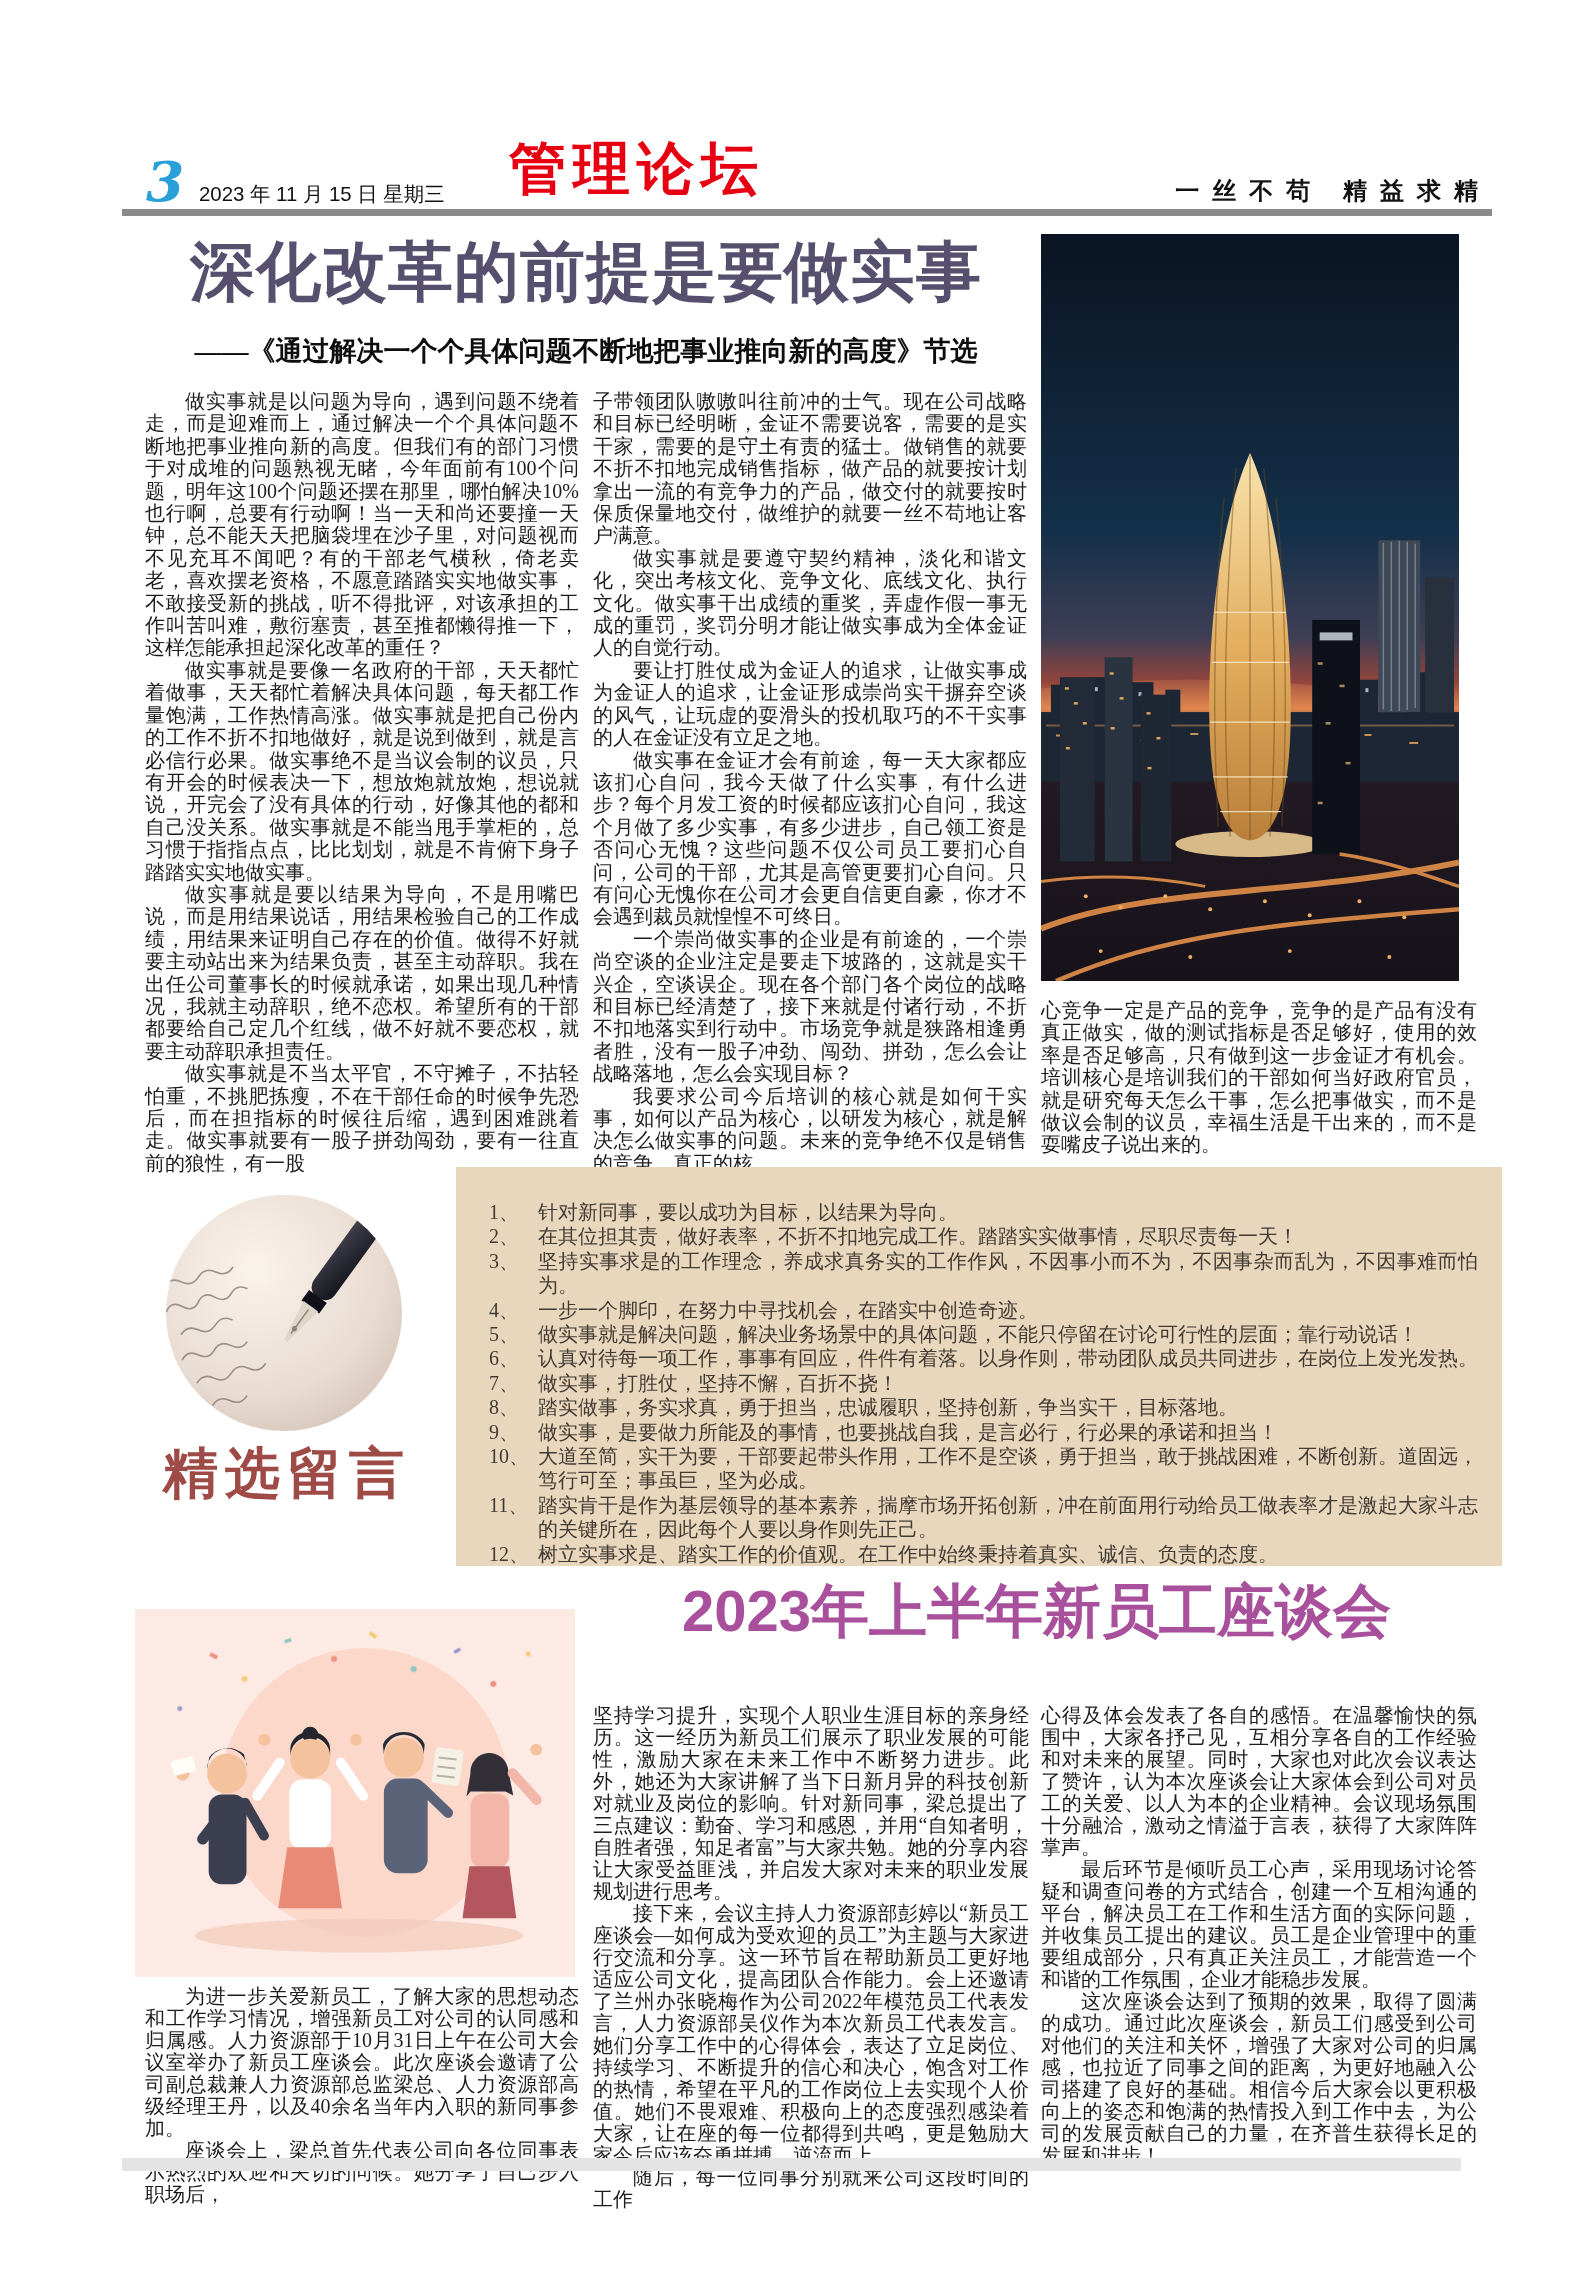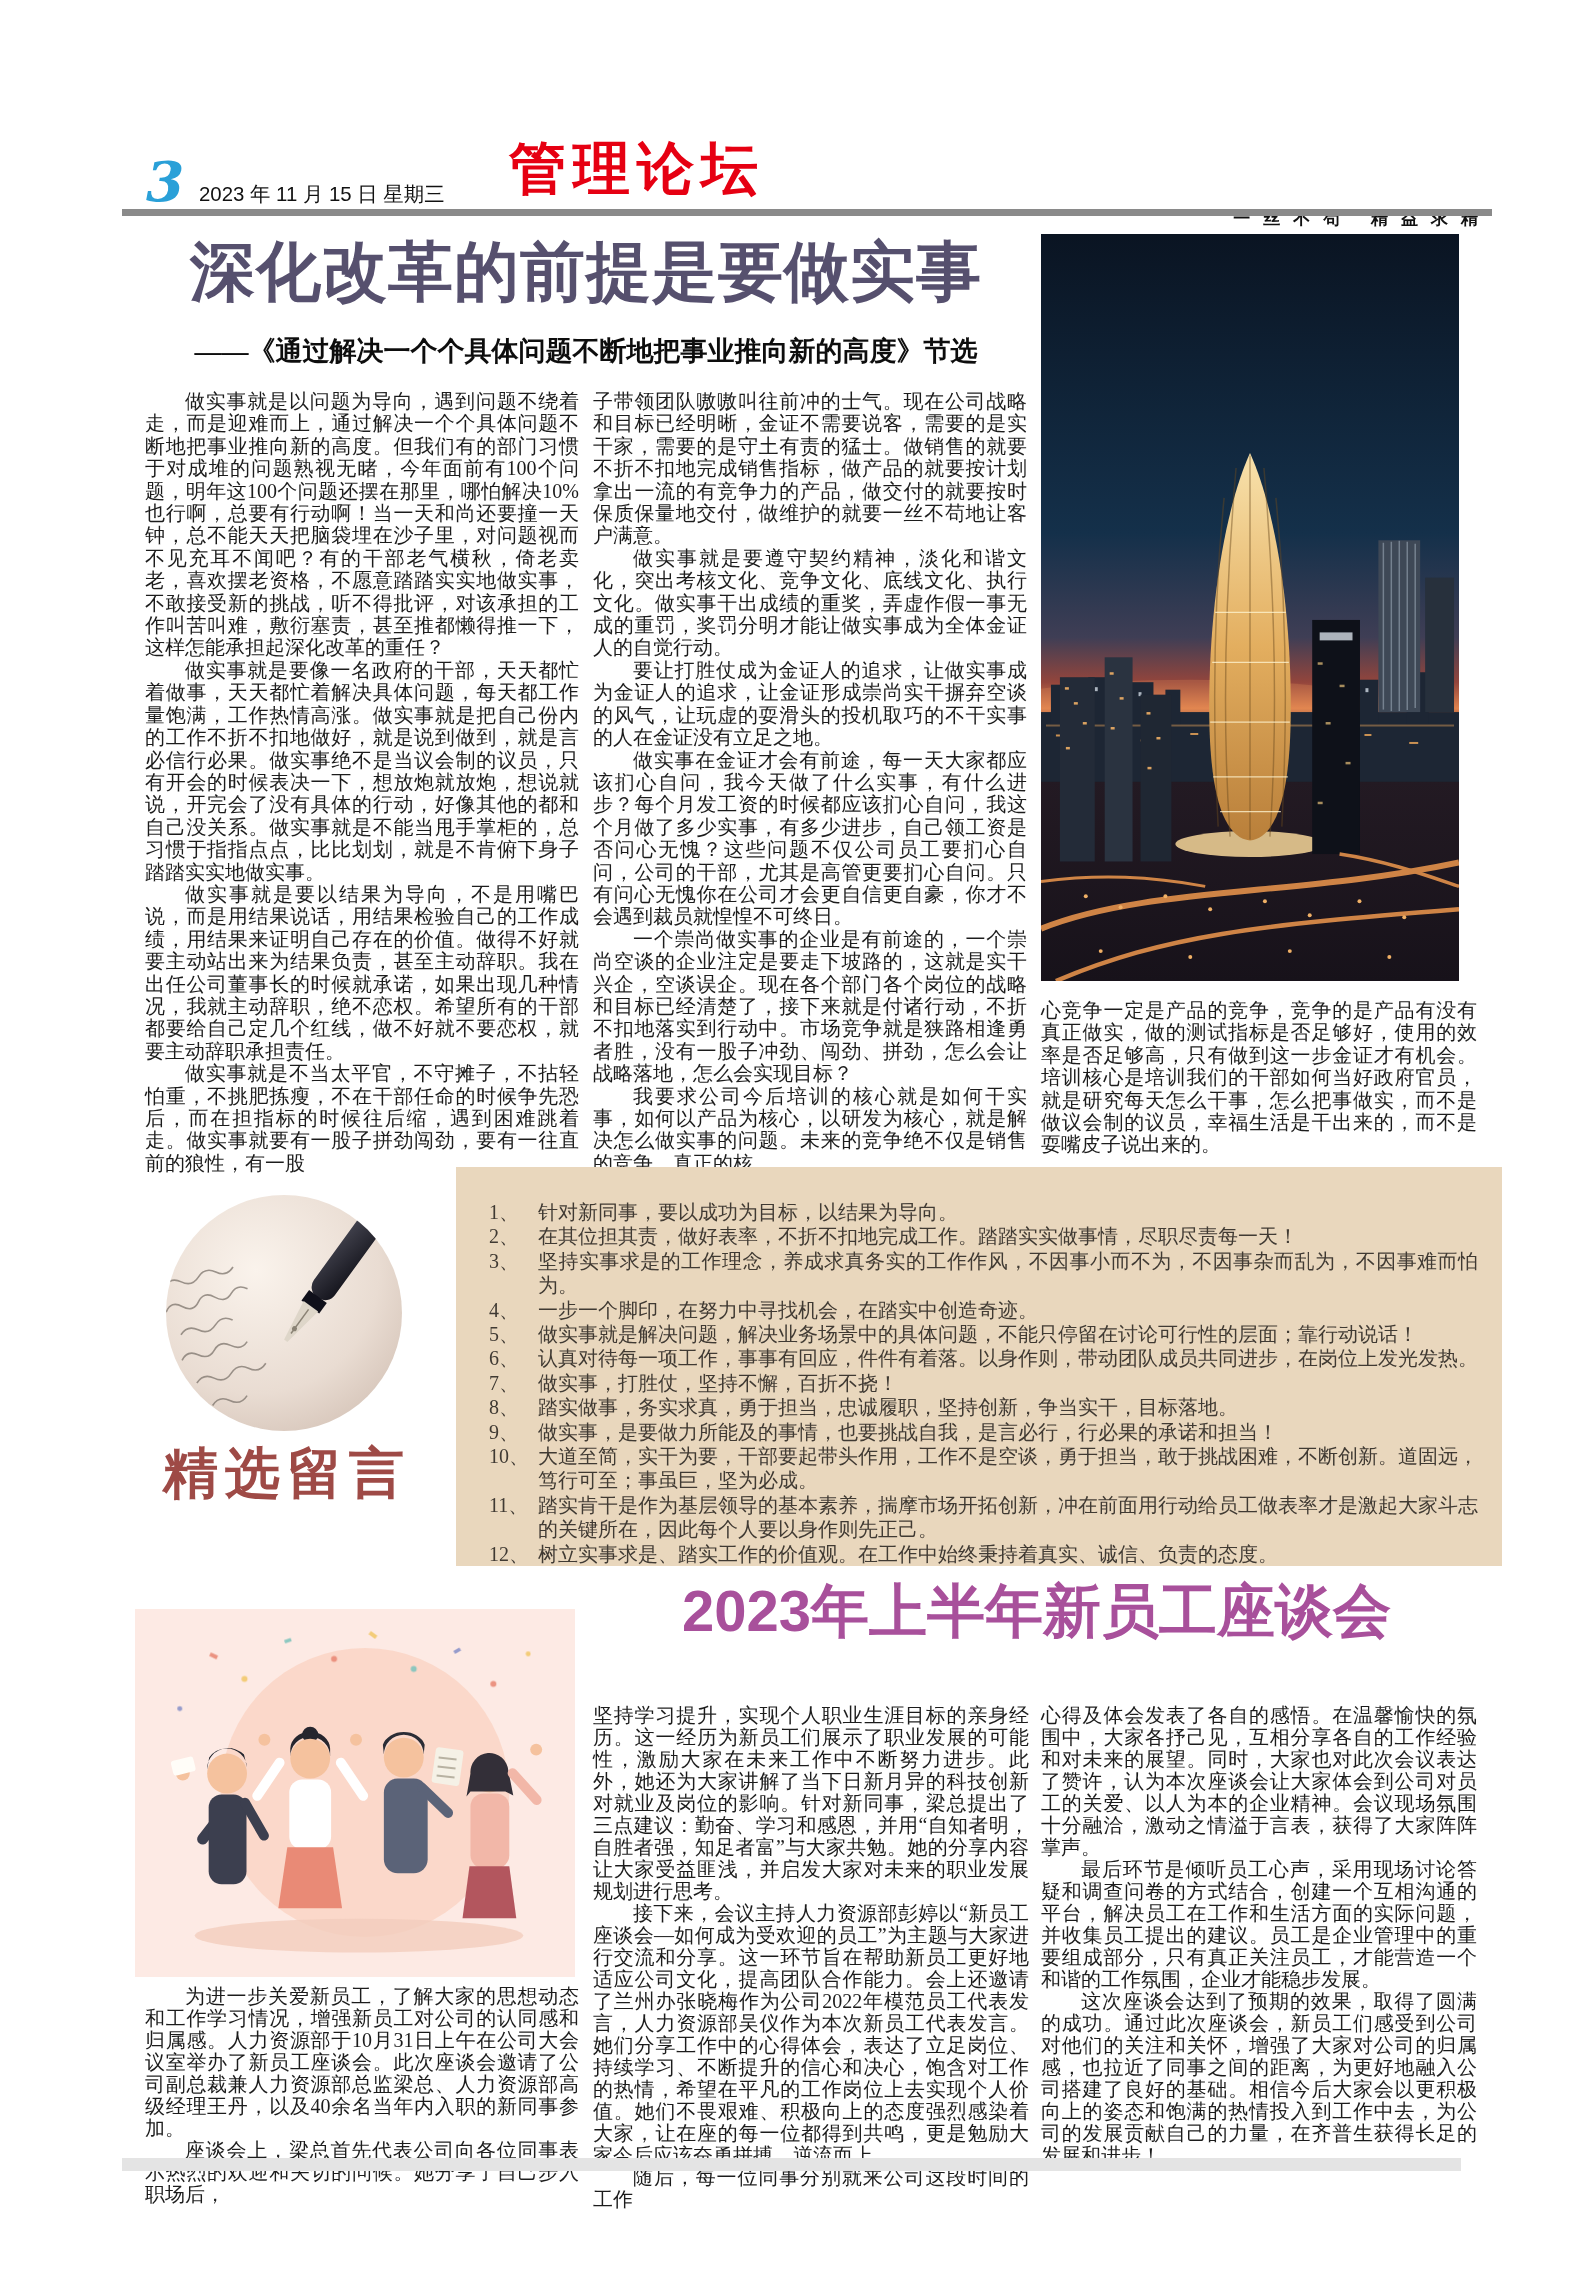--- a/index.html
+++ b/index.html
@@ -7,21 +7,21 @@
         font-family:"Liberation Serif","DejaVu Serif",serif;color:#1c1c1c;}
   .abs{position:absolute;}
 
   
   .pageno{left:146px;top:154px;font-family:"DejaVu Serif",serif;font-style:italic;font-weight:bold;
           font-size:55px;color:#2aa0d8;line-height:1;}
   .date{left:199px;top:180px;font-family:"Liberation Sans",sans-serif;font-size:20.4px;color:#111;}
   .masthead{left:0;width:1274px;top:140px;text-align:center;font-weight:bold;font-size:57px;
             letter-spacing:7px;color:#e60012;line-height:1;}
   .motto{right:98px;top:175px;font-family:"Liberation Sans",sans-serif;font-weight:bold;
-         font-size:17px;letter-spacing:13px;color:#111;margin-top:32px;}
+         font-size:24px;letter-spacing:13px;color:#111;}
   .header-rule{left:122px;top:209px;width:1370px;height:6.5px;background:#8a8a8a;}
 
   
   .headline{left:125px;top:236px;width:922px;text-align:center;font-family:"Liberation Sans",sans-serif;
             font-weight:bold;font-size:65px;line-height:1.12;color:#56506e;letter-spacing:1px;}
   .subhead{left:125px;top:333px;width:922px;text-align:center;font-weight:bold;font-size:27px;color:#0d0d0d;}
   .col{font-size:20px;line-height:22.4px;text-align:justify;text-justify:inter-ideograph;word-break:break-all;}
   .col p{margin:0;text-indent:2em;}
   .col p.noindent{text-indent:0;}
   .col1{left:145px;top:390px;width:434px;}

